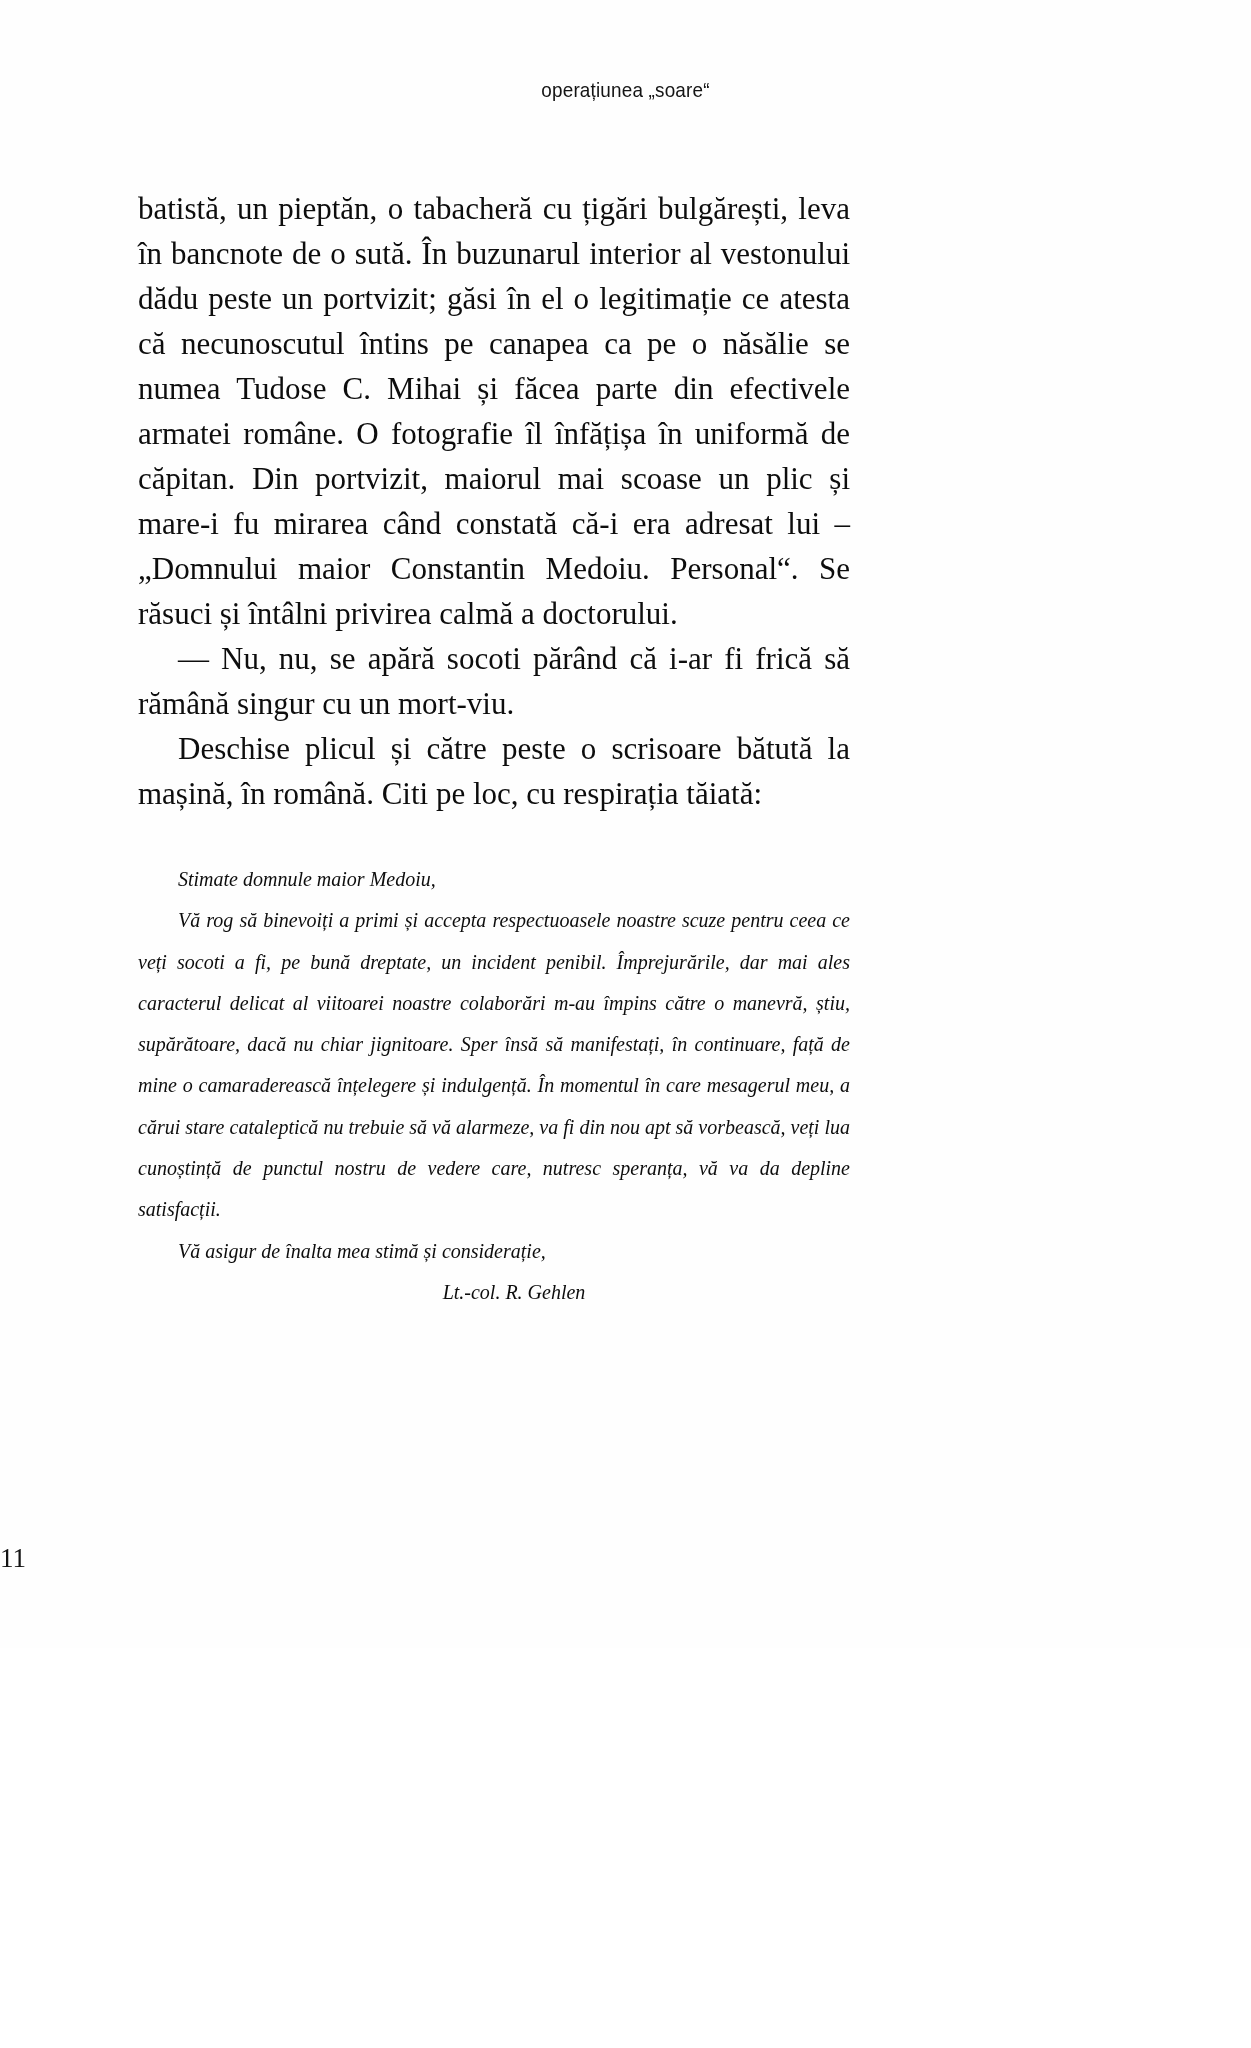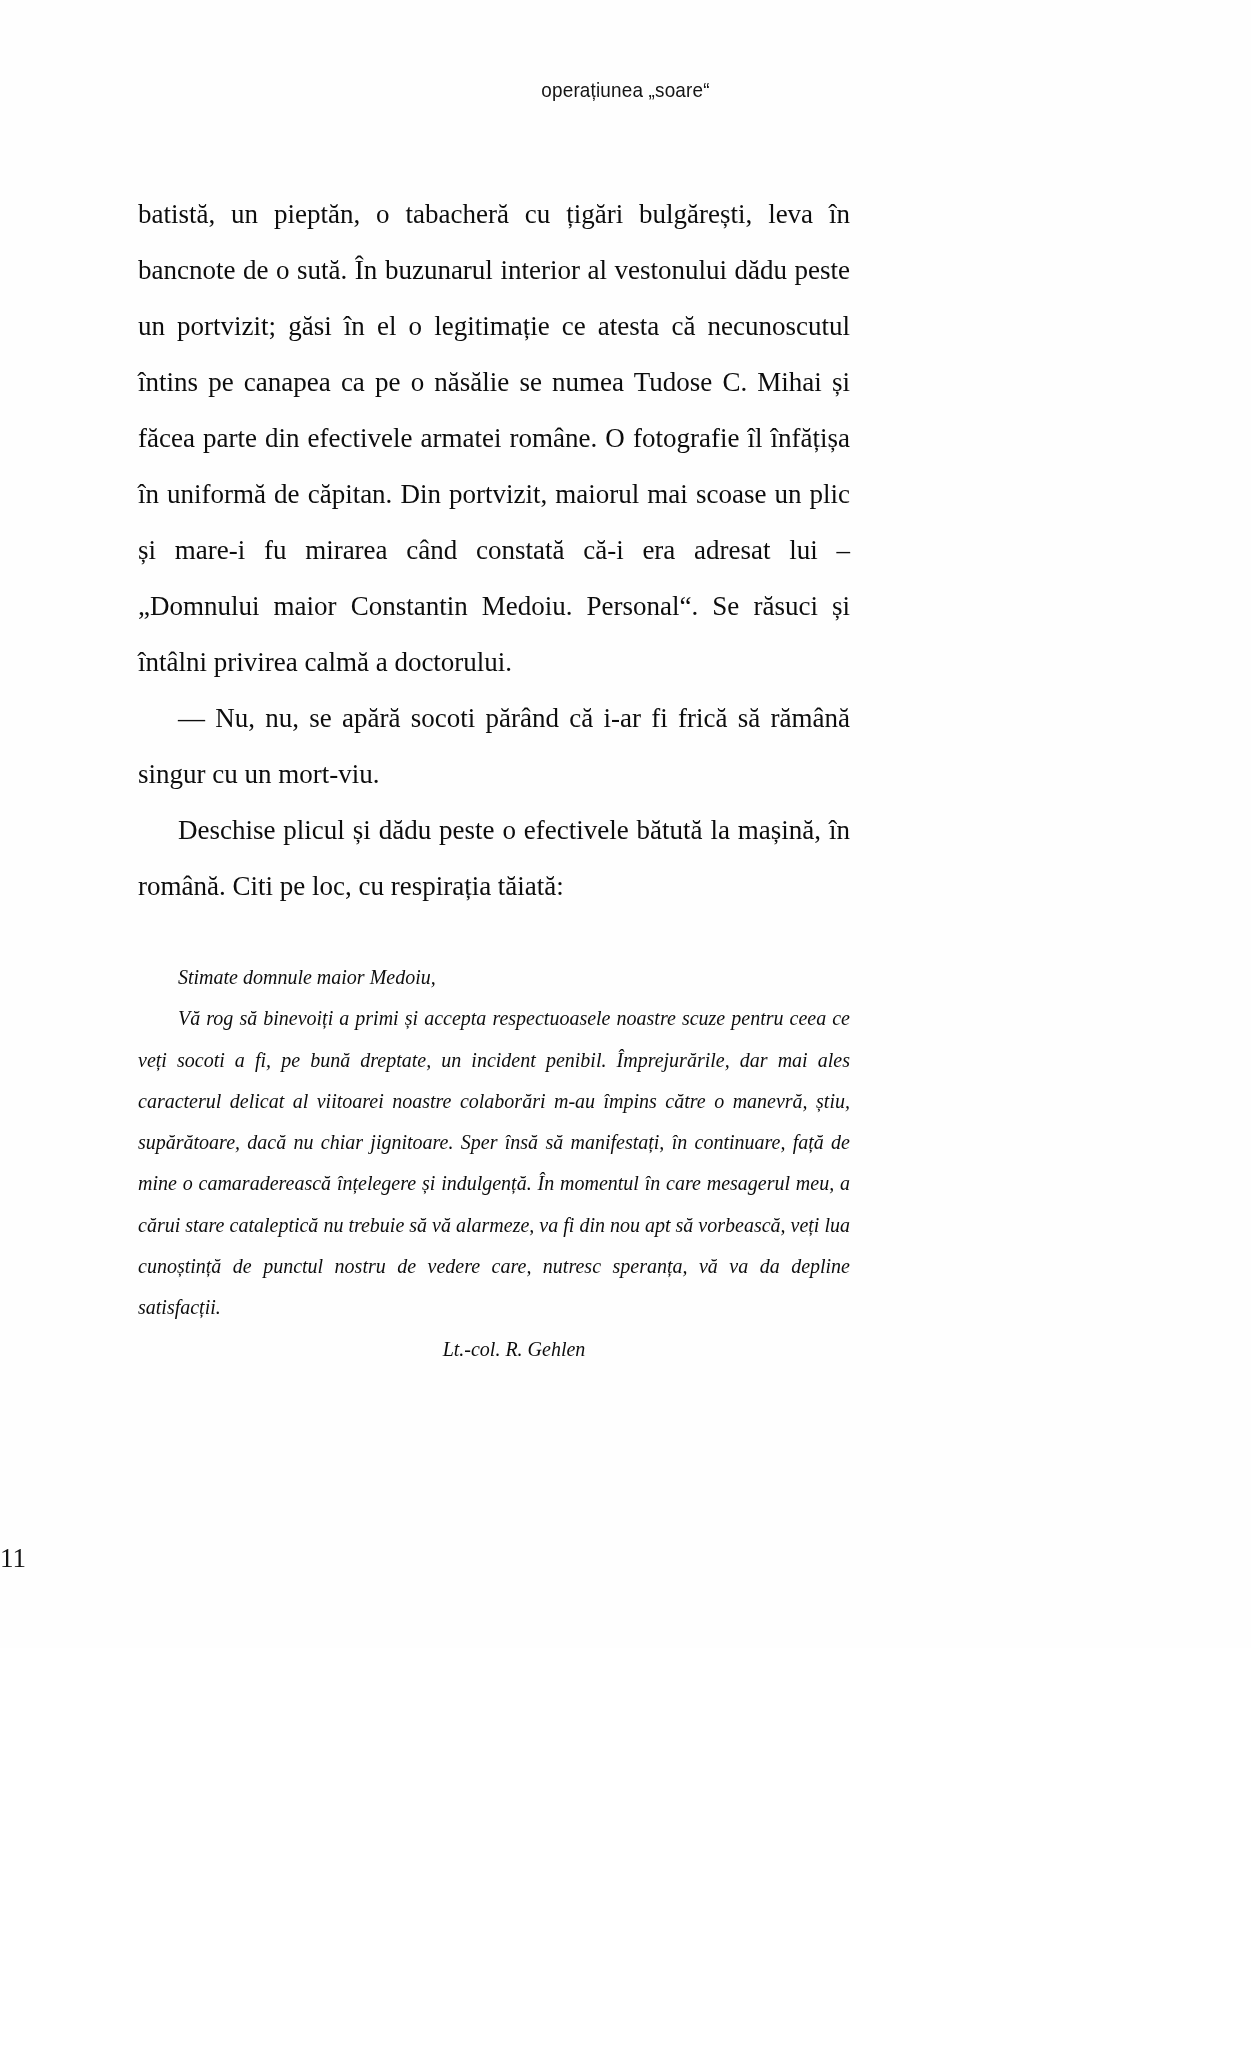--- a/index.html
+++ b/index.html
@@ -41,22 +41,22 @@
   
   .textblock {
     position: absolute;
     top: 186px;
     left: 138px;
     width: 712px;
   }
 
   p {
     margin: 0;
-    font-size: 27px;
-    line-height: 56px;
+    font-size: 31px;
+    line-height: 45px;
     text-align: justify;
     text-justify: inter-word;
     hyphens: manual;
     -webkit-hyphens: manual;
     transform-origin: left top;
   }
 
   p.flush  { text-indent: 0; }
   p.indent { text-indent: 40px; }
 
@@ -99,28 +99,29 @@
 
   <div class="running-head">operațiunea „soare“</div>
 
   <div class="textblock">
 
     <p class="flush">batistă, un pieptăn, o tabacheră cu țigări bulgărești, leva în bancnote de o sută. În buzunarul interior al vestonului dădu peste un portvizit; găsi în el o legitimație ce atesta că necunoscutul întins pe canapea ca pe o năsălie se numea Tudose C. Mihai și făcea parte din efectivele armatei române. O fotografie îl înfățișa în uniformă de căpitan. Din portvizit, maiorul mai scoase un plic și mare-i fu mirarea când constată că-i era adresat lui – „Domnului maior Constantin Medoiu. Personal“. Se răsuci și întâlni privirea calmă a doctorului.</p>
 
 
     <p class="dialogue">— Nu, nu, se apără socoti părând că i-ar fi frică să rămână singur cu un mort-viu.</p>
 
-    <p class="indent">Deschise plicul și dădu peste o efectivele bătută la mașină, în română. Citi pe loc, cu respirația tăiată:</p>
+    <p class="indent">Deschise plicul și către peste o scrisoare bătută la mașină, în română. Citi pe loc, cu respirația tăiată:</p>
 
     <div class="letter">
 
       <p class="salutation">Stimate domnule maior Medoiu,</p>
 
       <p class="body-par">Vă rog să binevoiți a primi și accepta respectuoasele noastre scuze pentru ceea ce veți socoti a fi, pe bună dreptate, un incident penibil. Împrejurările, dar mai ales caracterul delicat al viitoarei noastre colaborări m-au împins către o manevră, știu, supărătoare, dacă nu chiar jignitoare. Sper însă să manifestați, în continuare, față de mine o camaraderească înțelegere și indulgență. În momentul în care mesagerul meu, a cărui stare cataleptică nu trebuie să vă alarmeze, va fi din nou apt să vorbească, veți lua cunoștință de punctul nostru de vedere care, nutresc speranța, vă va da depline satisfacții.</p>
 
+      <p class="closing">Vă asigur de înalta mea stimă și considerație,</p>
 
       <p class="signature">Lt.-col. R. Gehlen</p>
 
     </div>
   </div>
 
   <div class="folio">11</div>
 
 </div>
 

